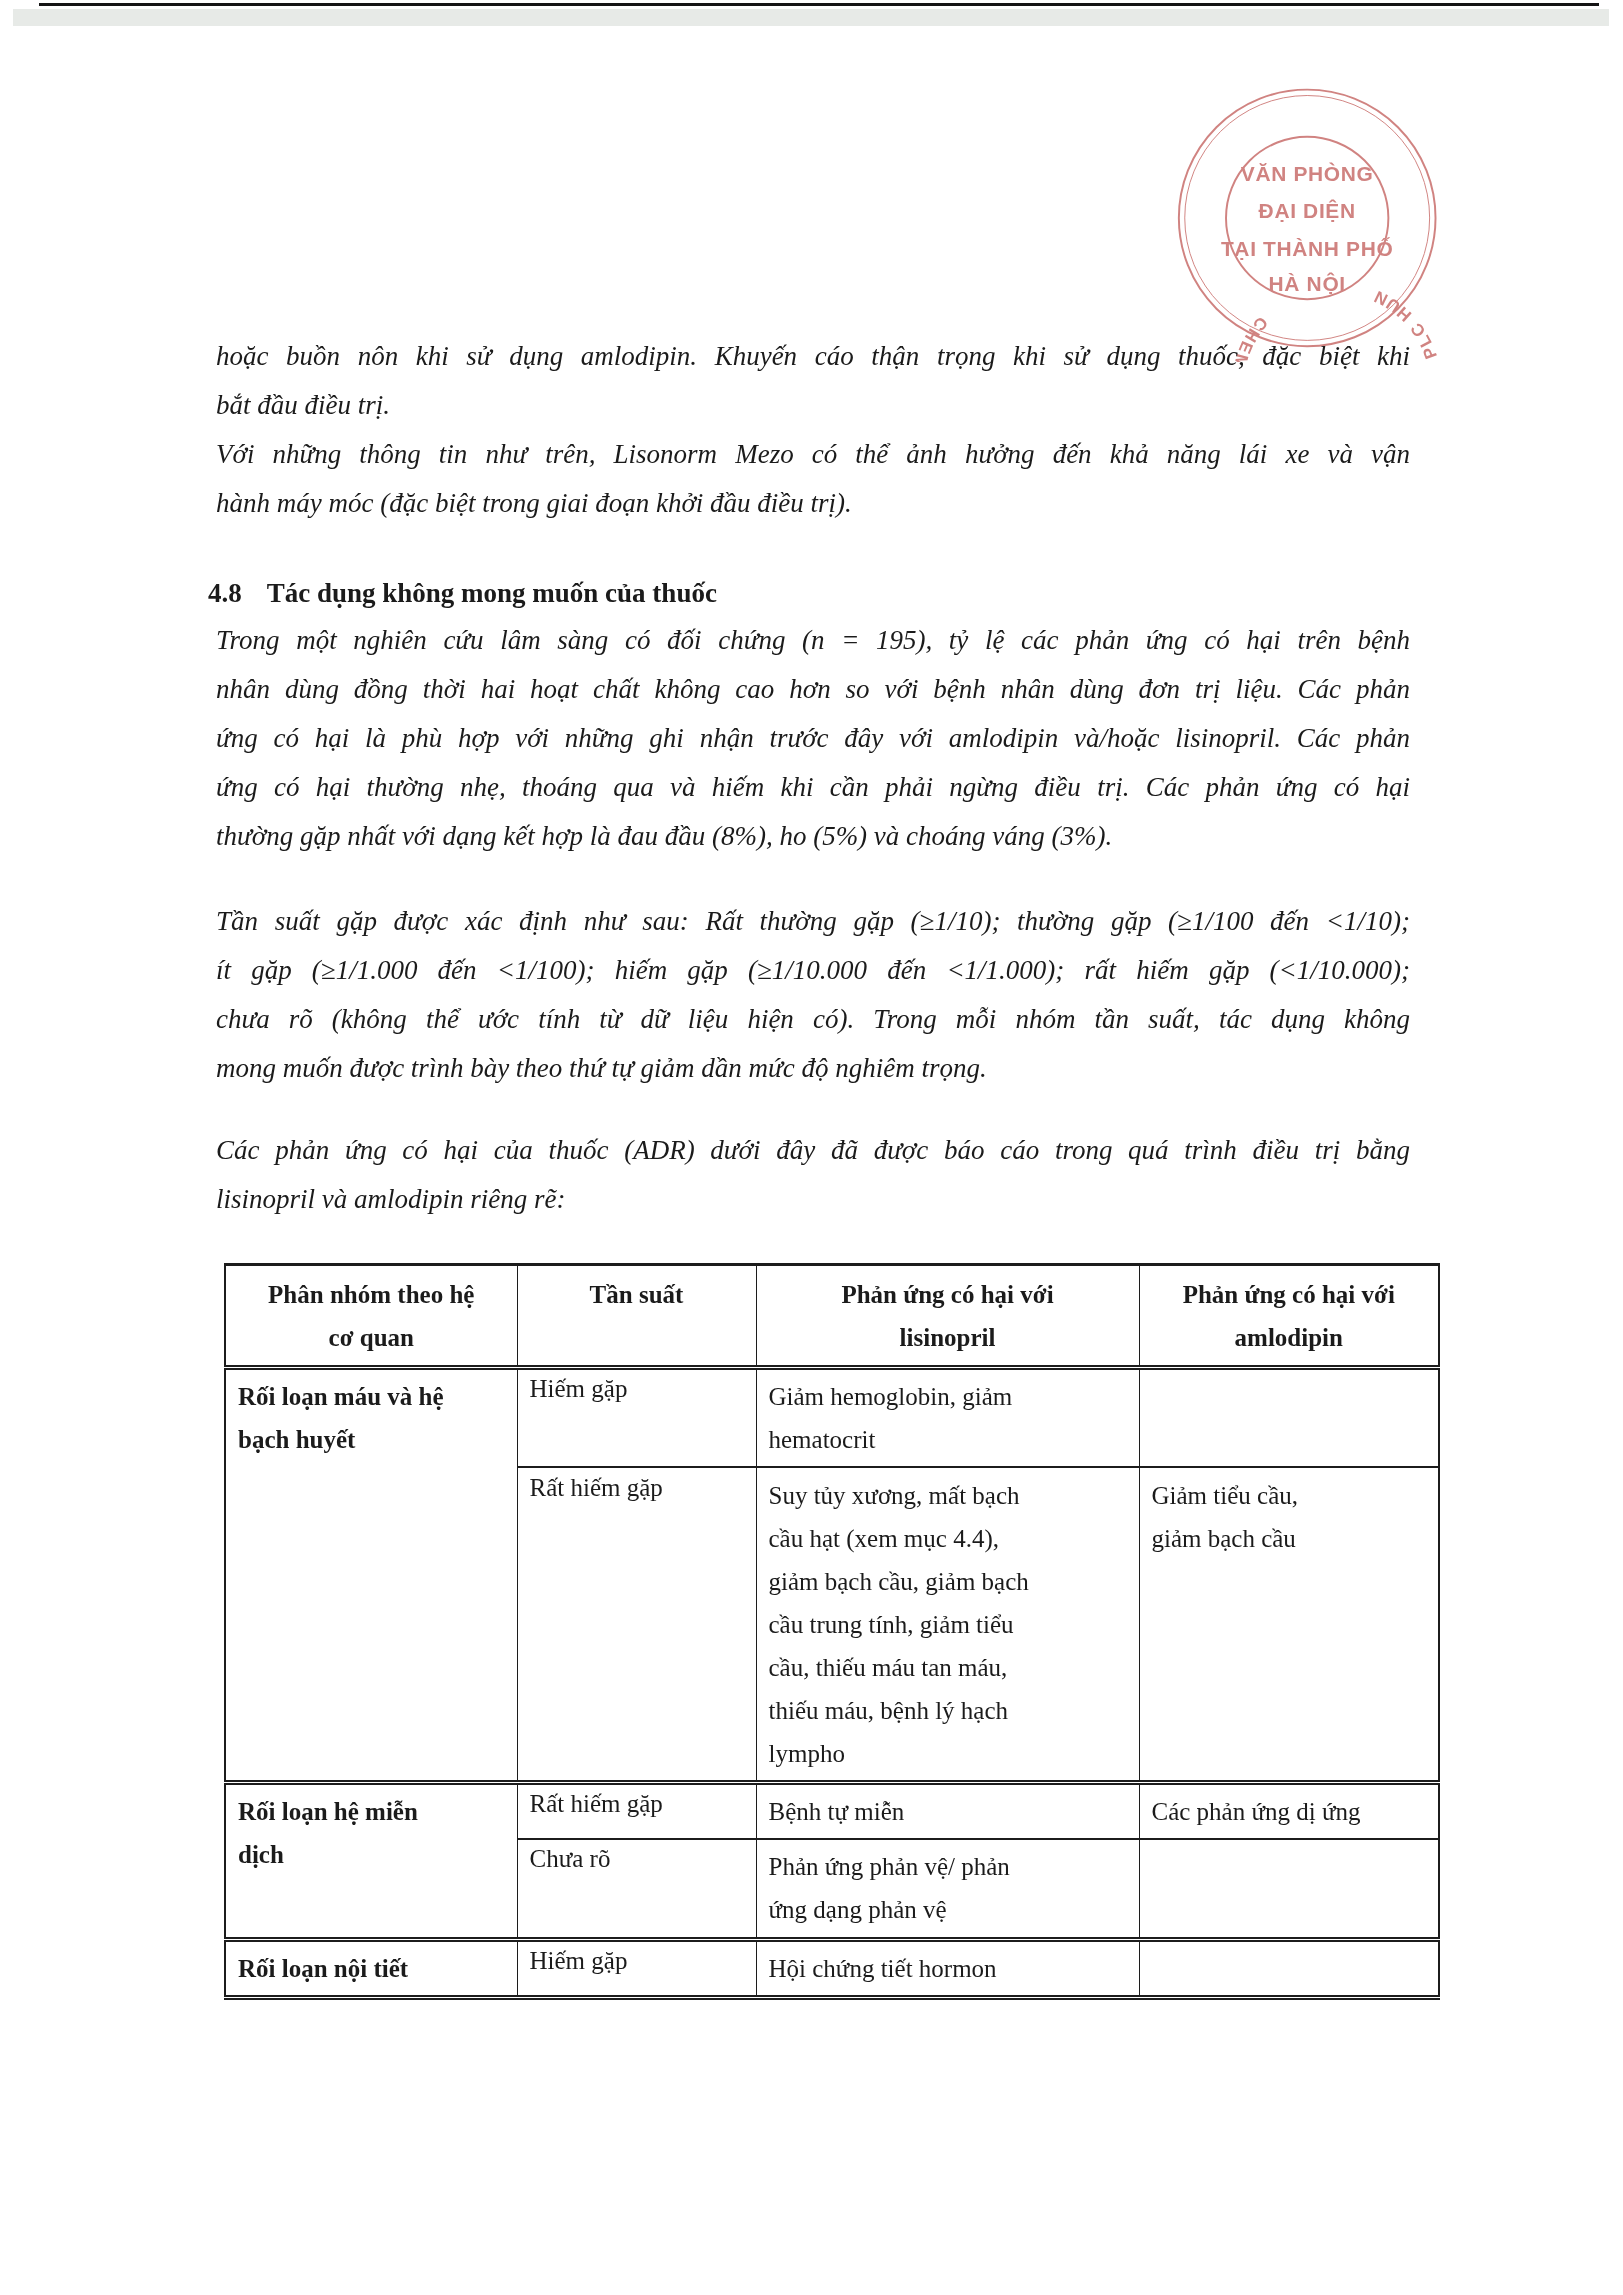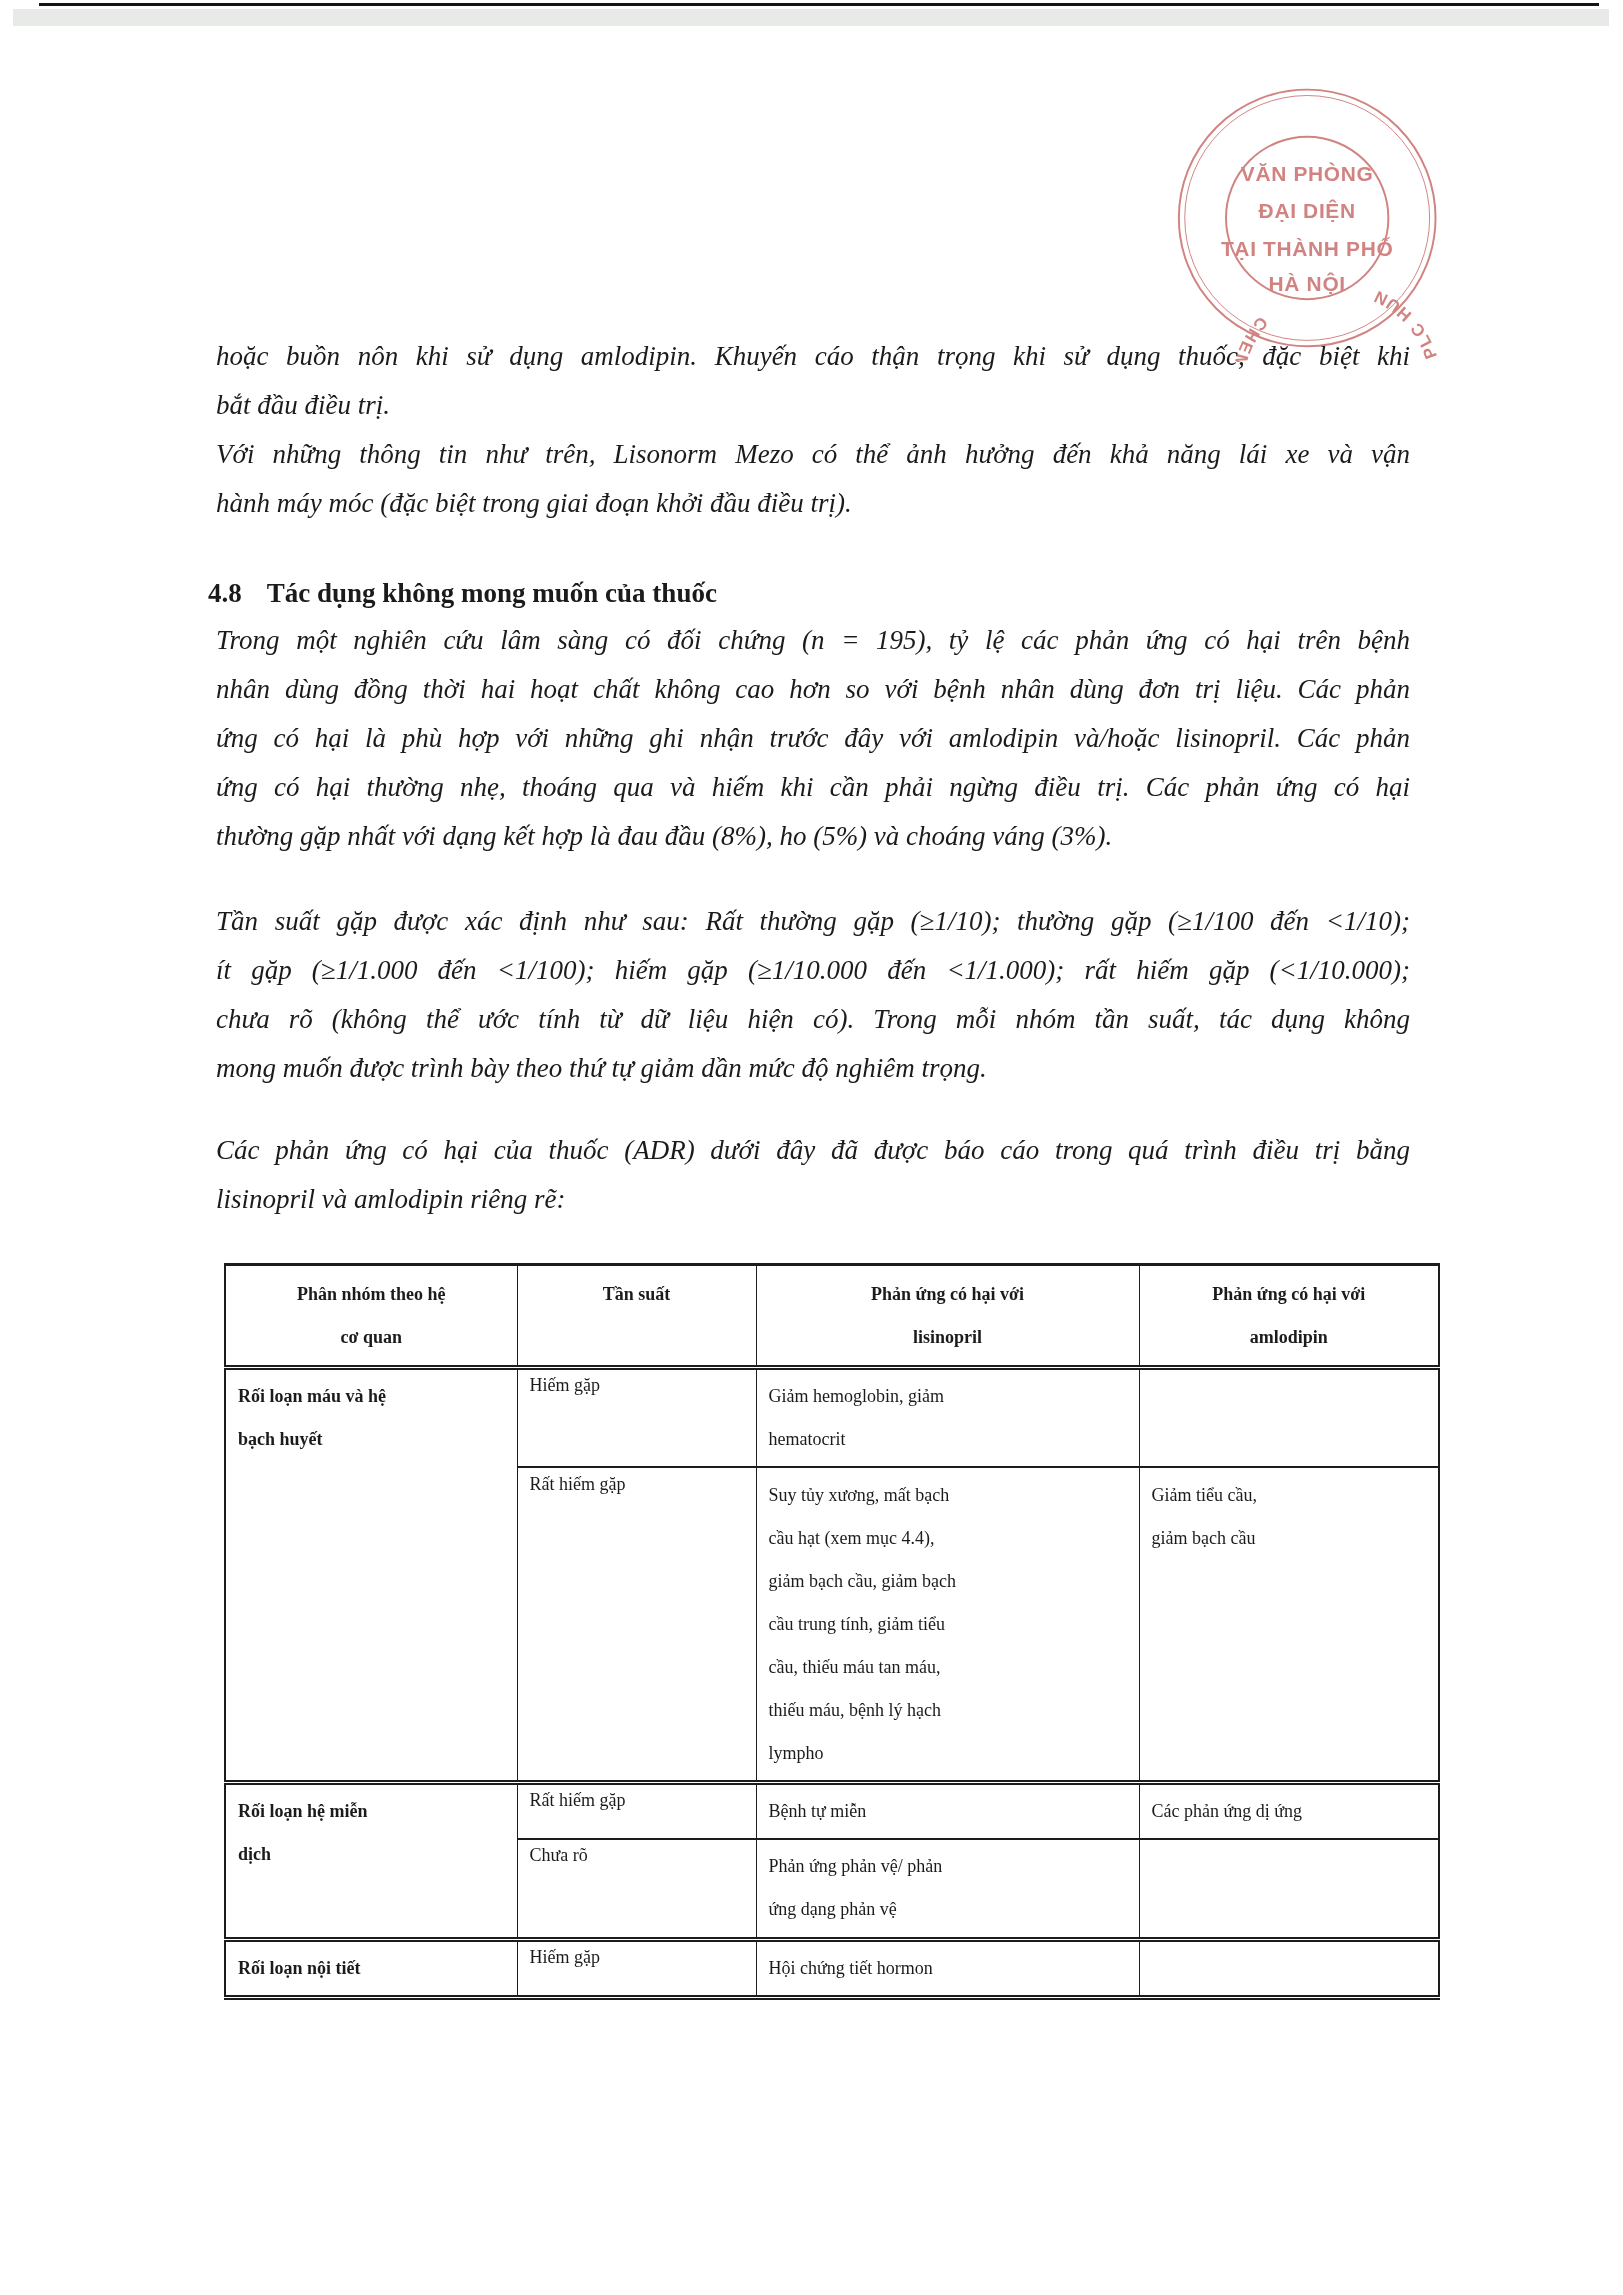--- a/index.html
+++ b/index.html
@@ -29,21 +29,21 @@
     position: absolute; left: 208px; width: 1194px; font-size: 27px;
     font-weight: bold; line-height: 49px;
   }
   .heading .h-num { margin-right: 25px; }
   
   .adr-table-wrap { position: absolute; left: 224px; top: 1263px; width: 1214px; }
   table.adr {
     border-collapse: collapse;
     width: 1214px;
     table-layout: fixed;
-    font-size: 18px;
+    font-size: 25px;
     border-top: 3.3px solid #1c1c1c;
     border-left: 2px solid #1c1c1c;
     border-right: 2px solid #1c1c1c;
     border-bottom: 5.2px double #1c1c1c;
     border-radius: 7px;
   }
   table.adr col.c1 { width: 292px; }
   table.adr col.c2 { width: 239px; }
   table.adr col.c3 { width: 383px; }
   table.adr col.c4 { width: 300px; }

